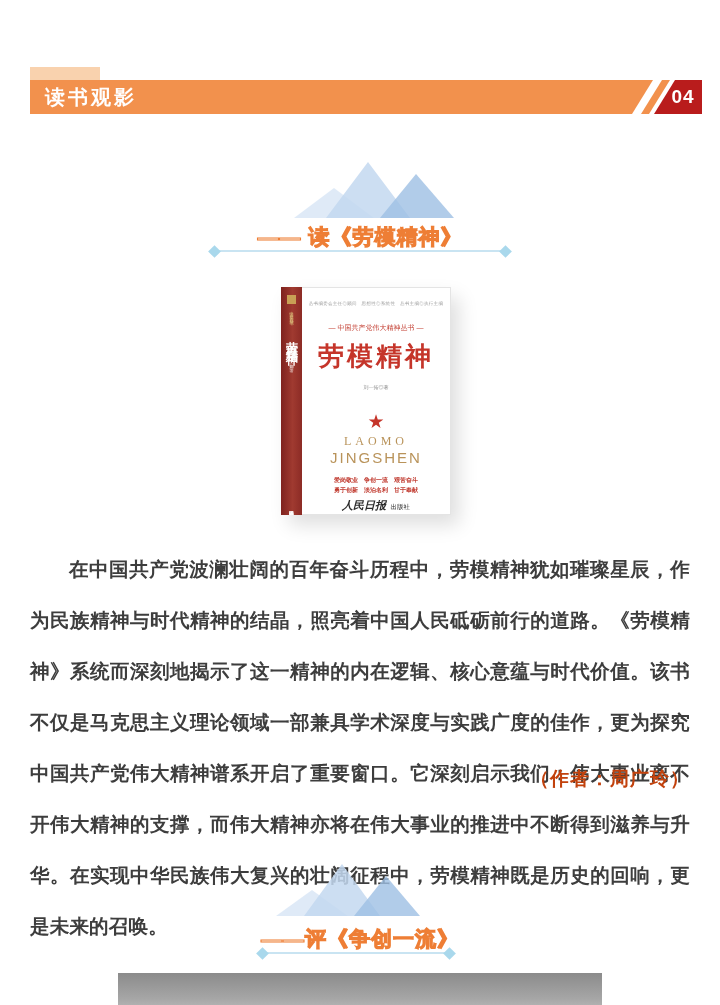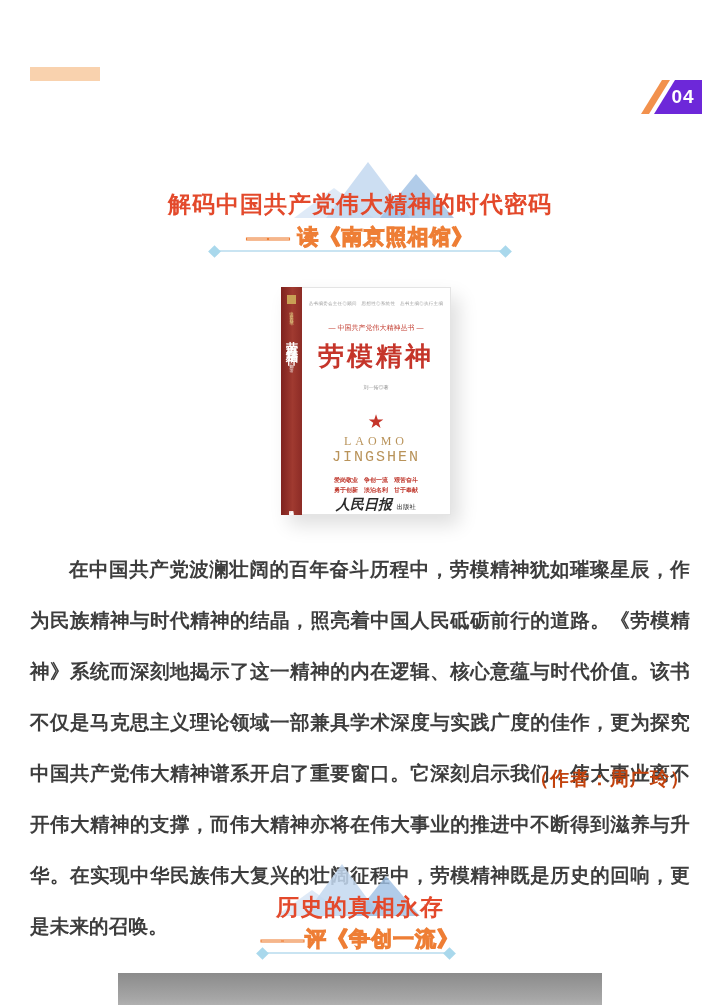--- a/index.html
+++ b/index.html
@@ -25,21 +25,21 @@
     color:#ffffff; font-size:20px; font-weight:bold; letter-spacing:3px;
     padding-left:15px;
   }
   .bar-stripe {
     position:absolute; left:641px; top:80px; width:29px; height:34px;
     background:#F2914D;
     clip-path:polygon(21px 0, 29px 0, 8px 100%, 0 100%);
   }
   .bar-badge {
     position:absolute; left:654px; top:80px; width:48px; height:34px;
-    background:#6d28d9;
+    background:#b91c1c;
     clip-path:polygon(21px 0, 100% 0, 100% 100%, 0 100%);
     display:flex; align-items:center; justify-content:center;
   }
   .bar-badge .page-num {
     color:#ffffff; font-size:19px; font-weight:bold; letter-spacing:1px;
     padding-left:10px;
   }
 
   
   .mountains { position:absolute; }
@@ -92,25 +92,25 @@
     width:149px; height:100%; background:#ffffff; border:1px solid #E4E4E4; border-left:none;
     display:flex; flex-direction:column; align-items:center; overflow:hidden;
     padding-top:13px;
   }
   .cover-topline { font-size:4.5px; color:#9A9A9A; letter-spacing:0.3px; white-space:nowrap; }
   .cover-series  { font-size:7px; color:#C23B2E; margin-top:17px; white-space:nowrap; }
   .cover-title   { font-size:26px; font-weight:bold; color:#C5352A; letter-spacing:3px; margin-top:6px; font-family:"Liberation Serif", serif; }
   .cover-author  { font-size:5px; color:#8C8C8C; margin-top:10px; }
   .cover-star    { color:#C5352A; font-size:19px; line-height:19px; margin-top:22px; }
   .cover-pinyin1 { font-size:12px; color:#B9935A; letter-spacing:4px; font-family:"Liberation Serif", serif; margin-top:3px; }
-  .cover-pinyin2 { font-size:15px; color:#B9935A; letter-spacing:2px; font-family:Liberation Mono, monospace; }
+  .cover-pinyin2 { font-size:15px; color:#B9935A; letter-spacing:2px; font-family:Liberation Sans, sans-serif; }
   .cover-slogan  { font-size:6px; color:#C0392E; font-weight:bold; margin-top:9px; line-height:10px; white-space:nowrap; }
   .cover-slogan2 { margin-top:0; }
   .cover-publisher { margin-top:auto; margin-bottom:10px; color:#2B2B2B; white-space:nowrap; }
-  .pub-logo   { font-family:"Liberation Serif", serif; font-weight:bold; font-style:italic; font-size:14px; }
+  .pub-logo   { font-family:"Liberation Serif", serif; font-weight:bold; font-style:italic; font-size:11px; }
   .pub-suffix { font-size:6.5px; }
 
   
   .body-text {
     position:absolute; left:30px; top:544px; width:660px;
     font-size:19.5px; line-height:51px; color:#3D3D3D; font-weight:bold;
     text-align:justify; text-indent:2em; letter-spacing:0.2px;
   }
   .byline {
     position:absolute; right:30px; top:766px; width:660px; text-align:right;
@@ -123,32 +123,34 @@
     background:linear-gradient(180deg,#8B8B8B 0%, #A6A6A6 40%, #C0C0C0 66%);
     overflow:hidden;
   }
 </style>
 </head>
 <body>
 
 <div class="page">
 
   <div class="peach-accent"></div>
+  <div class="bar-main">
+    <span class="bar-label">读书观影</span>
+  </div>
   <div class="bar-stripe"></div>
   <div class="bar-badge">
     <span class="page-num">04</span>
   </div>
 
   <svg class="mountains" style="left:288px; top:152px;" width="190" height="66" viewBox="0 0 190 66">
     <polygon points="6,66 46,36 86,66" fill="#DCE8F6" opacity="0.9"></polygon>
     <polygon points="38,66 80,10 122,66" fill="#C3D8F0" opacity="0.85"></polygon>
     <polygon points="92,66 128,22 166,66" fill="#9DBFE4" opacity="0.8"></polygon>
   </svg>
-  <div class="sec-title" style="top:189px;">解码中国共产党伟大精神的时代密码</div>
-  <div class="sec-subtitle" style="top:223px;">—— 读《南京照相馆》</div>
+  <div class="sec-subtitle" style="top:223px;">—— 读《劳模精神》</div>
   <div class="divider" style="top:250px; left:214px; width:292px;"></div>
 
   <div class="book">
     <div class="book-spine">
       <div class="spine-badge"></div>
       <div class="spine-series">中国共产党伟大精神丛书</div>
       <div class="spine-title">劳模精神</div>
       <div class="spine-author">刘一拓◎著</div>
       <div class="spine-pub">人民日报出版社</div>
     </div>
@@ -170,21 +172,20 @@
   </div>
 
   <div class="body-text">在中国共产党波澜壮阔的百年奋斗历程中，劳模精神犹如璀璨星辰，作为民族精神与时代精神的结晶，照亮着中国人民砥砺前行的道路。《劳模精神》系统而深刻地揭示了这一精神的内在逻辑、核心意蕴与时代价值。该书不仅是马克思主义理论领域一部兼具学术深度与实践广度的佳作，更为探究中国共产党伟大精神谱系开启了重要窗口。它深刻启示我们：伟大事业离不开伟大精神的支撑，而伟大精神亦将在伟大事业的推进中不断得到滋养与升华。在实现中华民族伟大复兴的壮阔征程中，劳模精神既是历史的回响，更是未来的召唤。</div>
   <div class="byline">（作者：周广玲）</div>
 
   <svg class="mountains" style="left:272px; top:856px;" width="170" height="60" viewBox="0 0 170 60">
     <polygon points="4,60 40,34 76,60" fill="#DCE8F6" opacity="0.9"></polygon>
     <polygon points="32,60 70,8 108,60" fill="#C3D8F0" opacity="0.85"></polygon>
     <polygon points="82,60 114,20 148,60" fill="#9DBFE4" opacity="0.8"></polygon>
   </svg>
-  <div class="sec-title" style="top:892px;">历史的真相永存</div>
   <div class="sec-subtitle" style="top:925px;">——评《争创一流》</div>
   <div class="divider" style="top:952px; left:262px; width:188px;"></div>
 
   <div class="photo">
     
     
     
   </div>
 
 </div>

